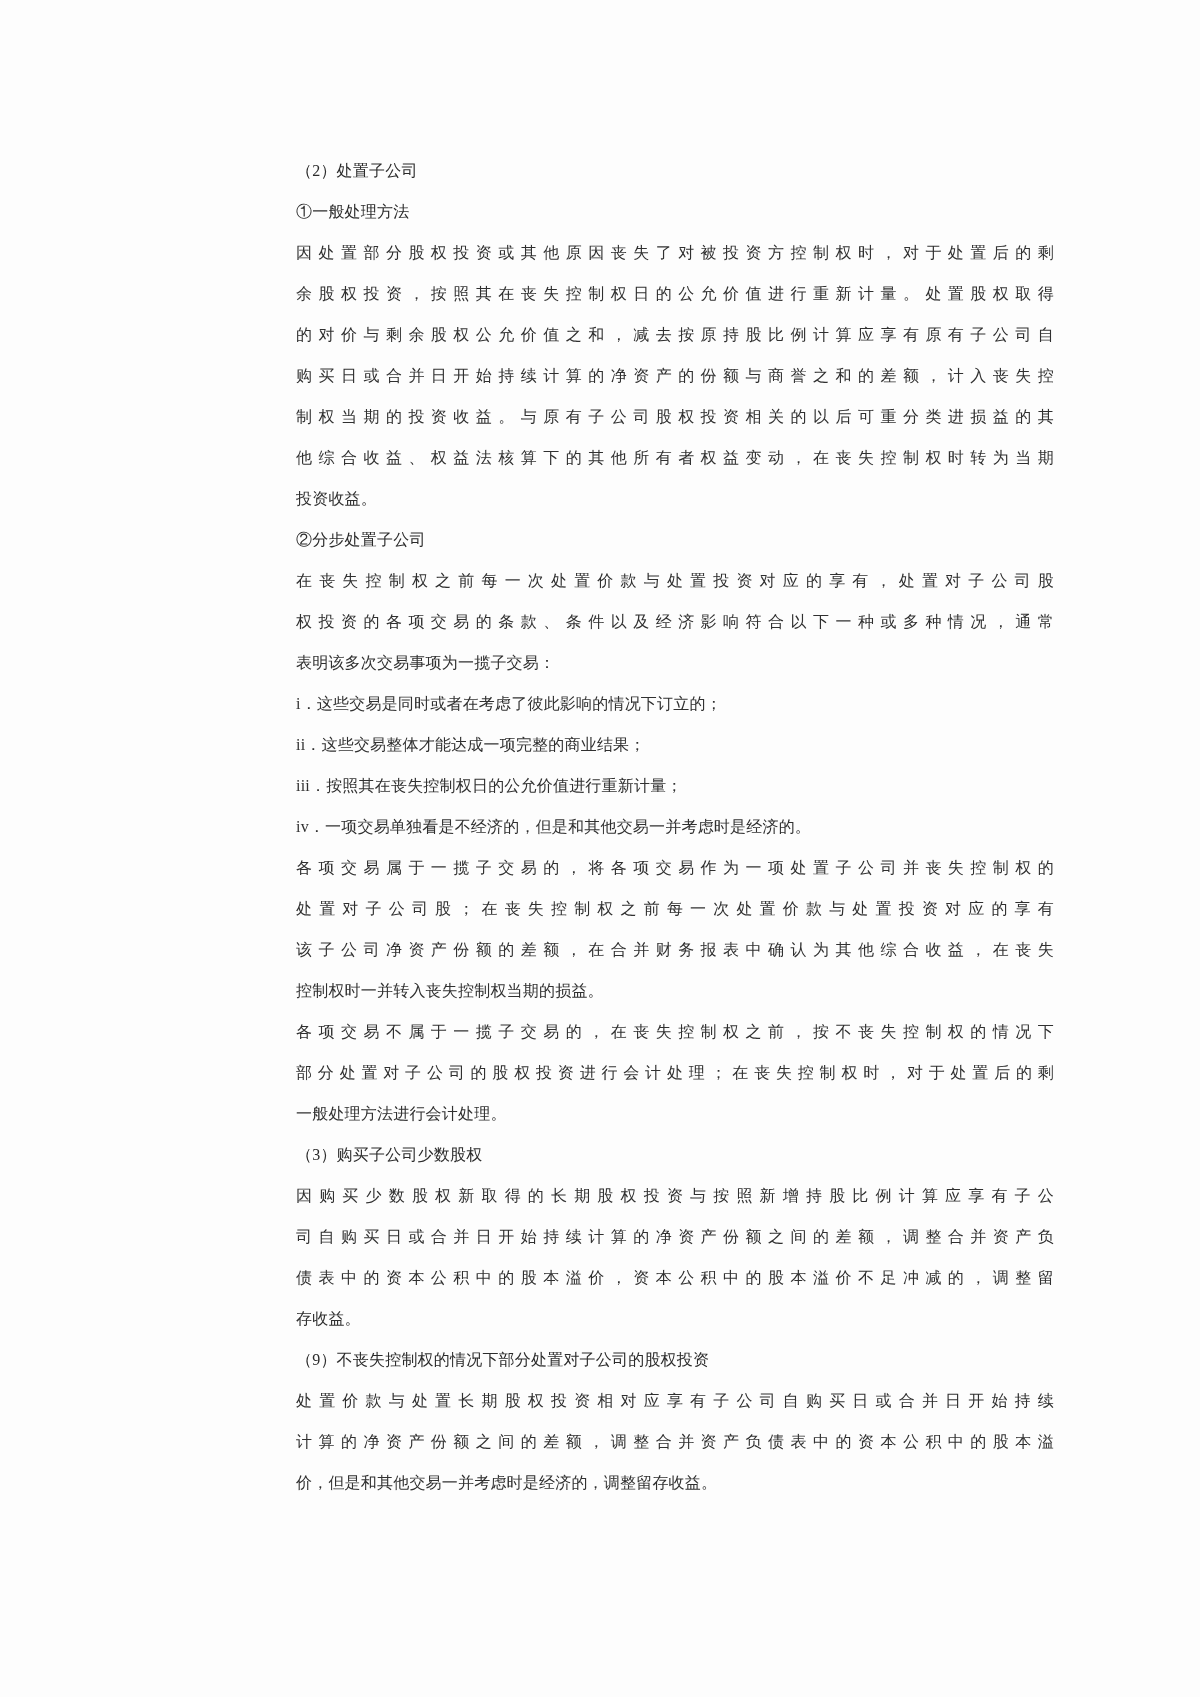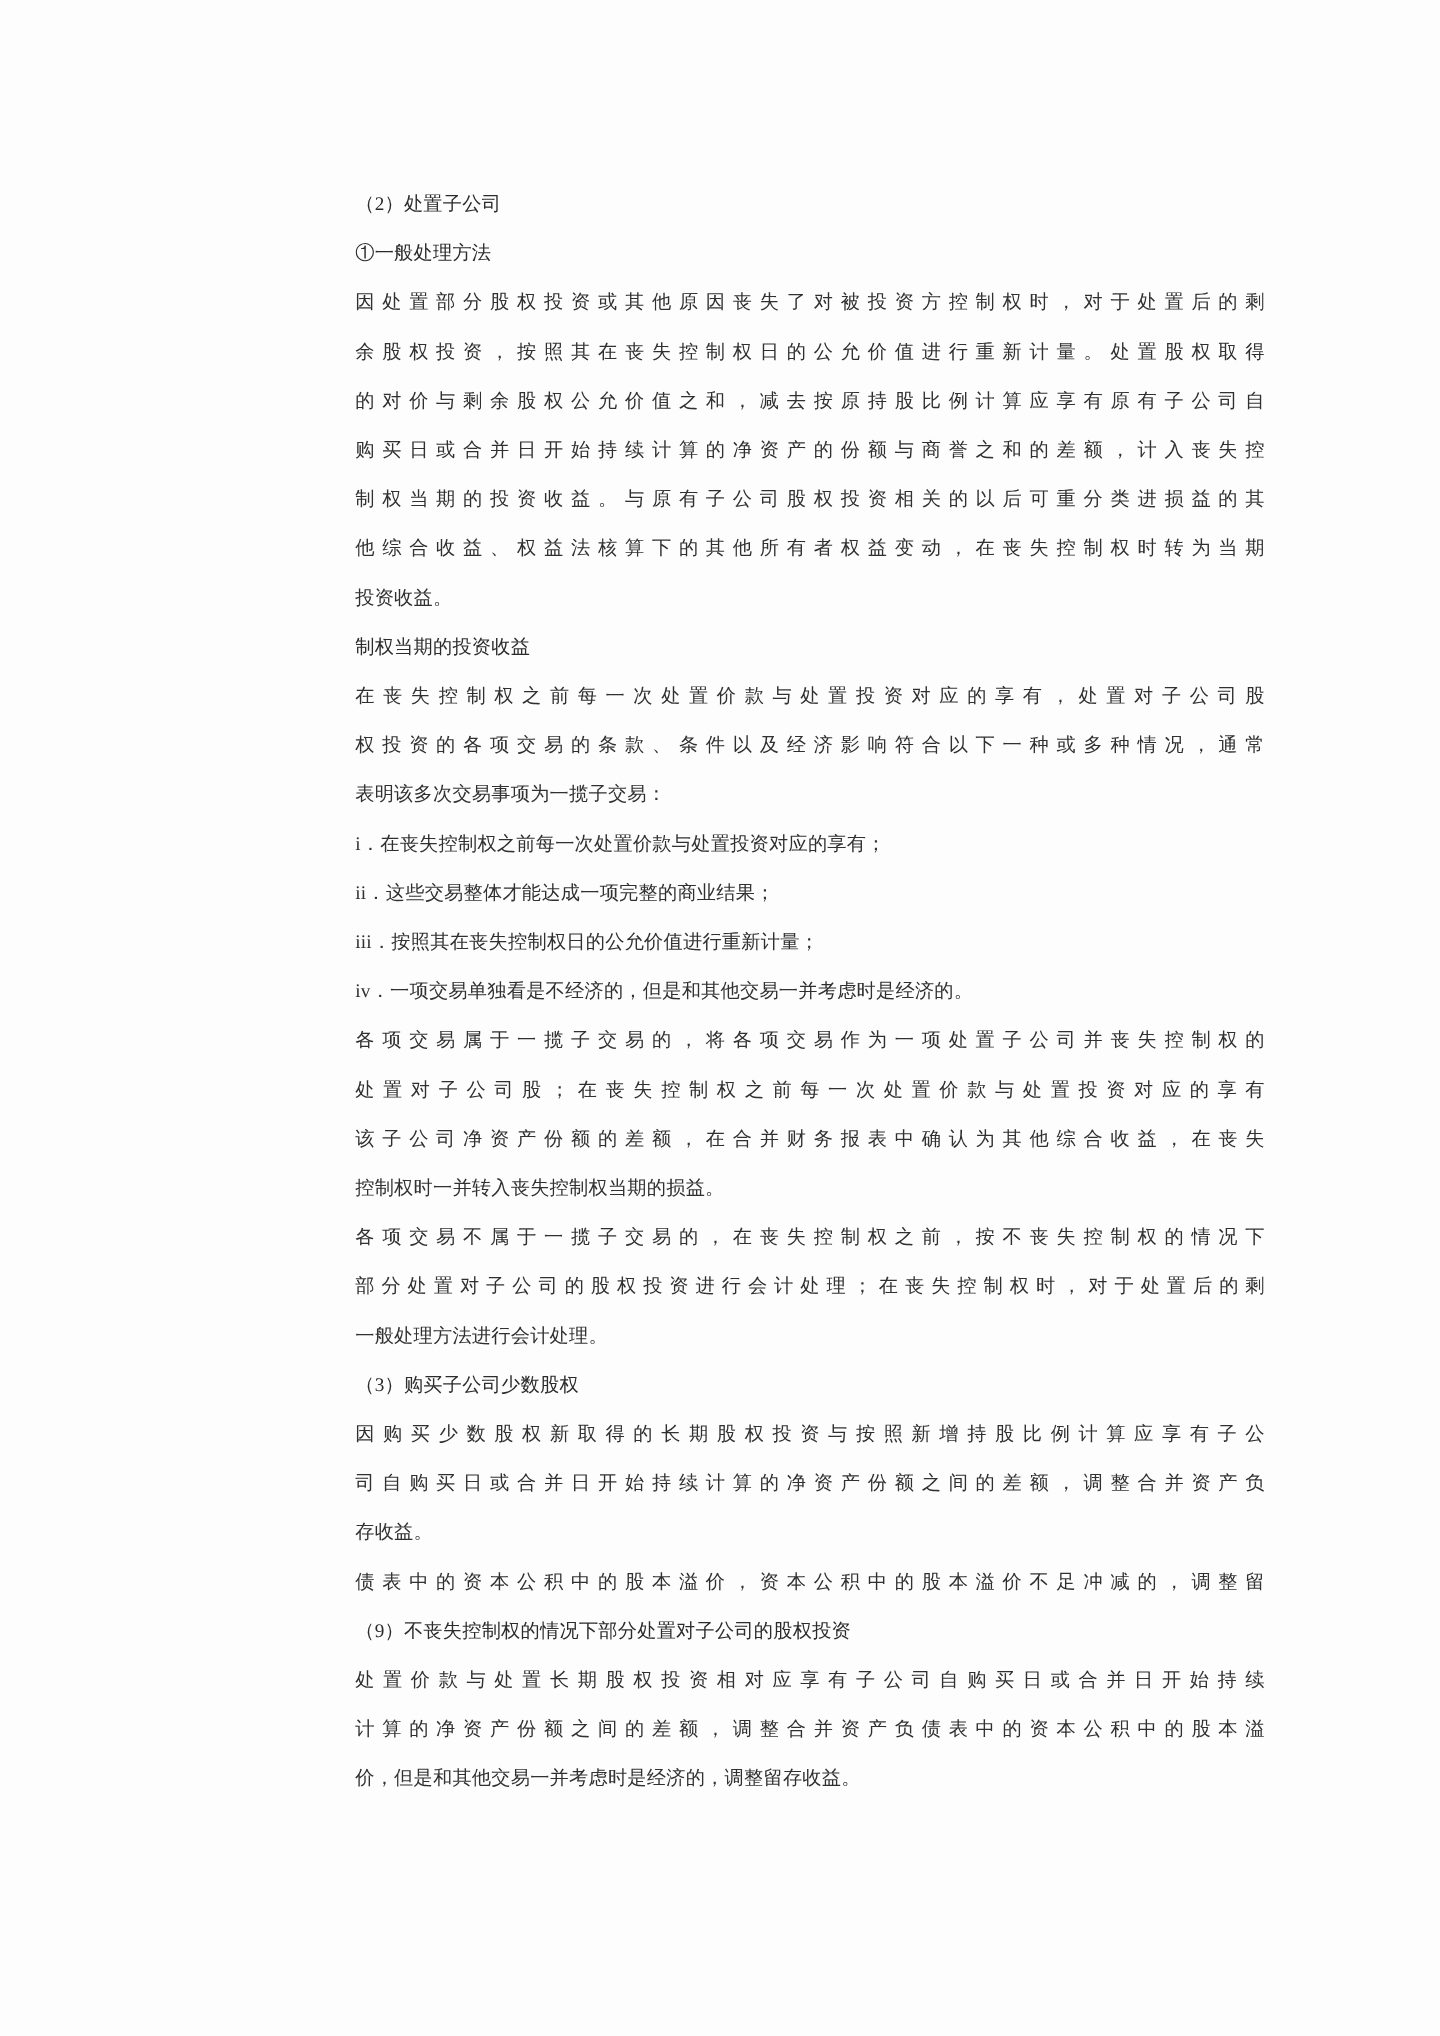--- a/index.html
+++ b/index.html
@@ -46,38 +46,38 @@
   <div class="text-block">
     <div class="line heading">（2）处置子公司</div>
     <div class="line heading">①一般处理方法</div>
     <div class="line full">因处置部分股权投资或其他原因丧失了对被投资方控制权时，对于处置后的剩</div>
     <div class="line full">余股权投资，按照其在丧失控制权日的公允价值进行重新计量。处置股权取得</div>
     <div class="line full">的对价与剩余股权公允价值之和，减去按原持股比例计算应享有原有子公司自</div>
     <div class="line full">购买日或合并日开始持续计算的净资产的份额与商誉之和的差额，计入丧失控</div>
     <div class="line full">制权当期的投资收益。与原有子公司股权投资相关的以后可重分类进损益的其</div>
     <div class="line full">他综合收益、权益法核算下的其他所有者权益变动，在丧失控制权时转为当期</div>
     <div class="line">投资收益。</div>
-    <div class="line heading">制权当期的投资收益</div>
+    <div class="line heading">②分步处置子公司</div>
     <div class="line full">在丧失控制权之前每一次处置价款与处置投资对应的享有，处置对子公司股</div>
     <div class="line full">权投资的各项交易的条款、条件以及经济影响符合以下一种或多种情况，通常</div>
     <div class="line">表明该多次交易事项为一揽子交易：</div>
-    <div class="line">i．在丧失控制权之前每一次处置价款与处置投资对应的享有；</div>
+    <div class="line">i．这些交易是同时或者在考虑了彼此影响的情况下订立的；</div>
     <div class="line">ii．这些交易整体才能达成一项完整的商业结果；</div>
     <div class="line">iii．按照其在丧失控制权日的公允价值进行重新计量；</div>
     <div class="line">iv．一项交易单独看是不经济的，但是和其他交易一并考虑时是经济的。</div>
     <div class="line full">各项交易属于一揽子交易的，将各项交易作为一项处置子公司并丧失控制权的</div>
     <div class="line full">处置对子公司股；在丧失控制权之前每一次处置价款与处置投资对应的享有</div>
     <div class="line full">该子公司净资产份额的差额，在合并财务报表中确认为其他综合收益，在丧失</div>
     <div class="line">控制权时一并转入丧失控制权当期的损益。</div>
     <div class="line full">各项交易不属于一揽子交易的，在丧失控制权之前，按不丧失控制权的情况下</div>
     <div class="line full">部分处置对子公司的股权投资进行会计处理；在丧失控制权时，对于处置后的剩</div>
     <div class="line">一般处理方法进行会计处理。</div>
     <div class="line heading">（3）购买子公司少数股权</div>
     <div class="line full">因购买少数股权新取得的长期股权投资与按照新增持股比例计算应享有子公</div>
     <div class="line full">司自购买日或合并日开始持续计算的净资产份额之间的差额，调整合并资产负</div>
+    <div class="line full">债表中的资本公积中的股本溢价，资本公积中的股本溢价不足冲减的，调整留</div>
     <div class="line">存收益。</div>
-    <div class="line full">债表中的资本公积中的股本溢价，资本公积中的股本溢价不足冲减的，调整留</div>
     <div class="line heading">（9）不丧失控制权的情况下部分处置对子公司的股权投资</div>
     <div class="line full">处置价款与处置长期股权投资相对应享有子公司自购买日或合并日开始持续</div>
     <div class="line full">计算的净资产份额之间的差额，调整合并资产负债表中的资本公积中的股本溢</div>
     <div class="line">价，但是和其他交易一并考虑时是经济的，调整留存收益。</div>
   </div>
 </div>
 
 </body></html>

